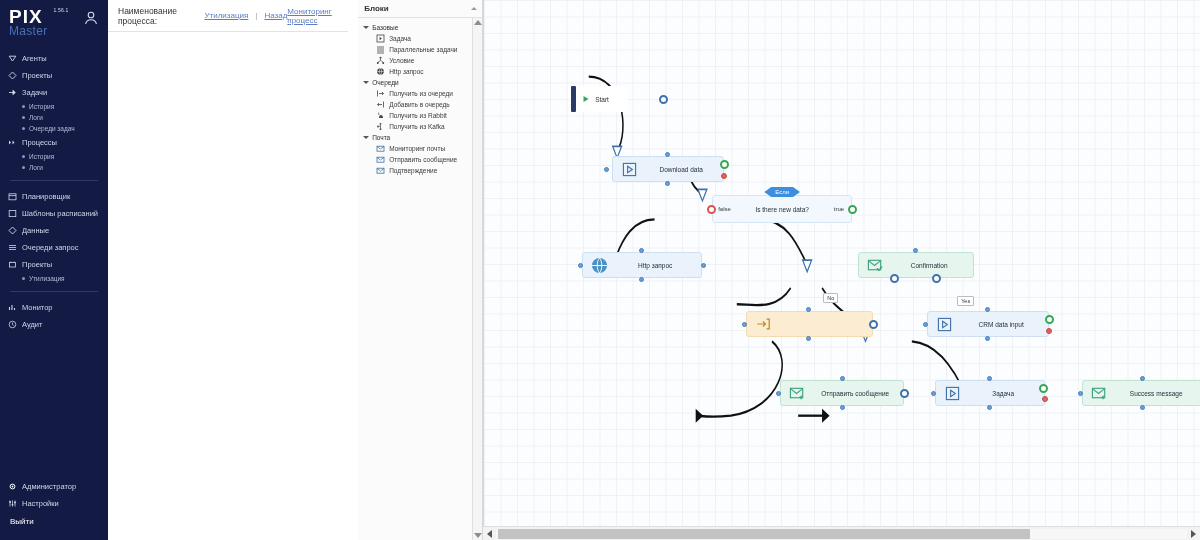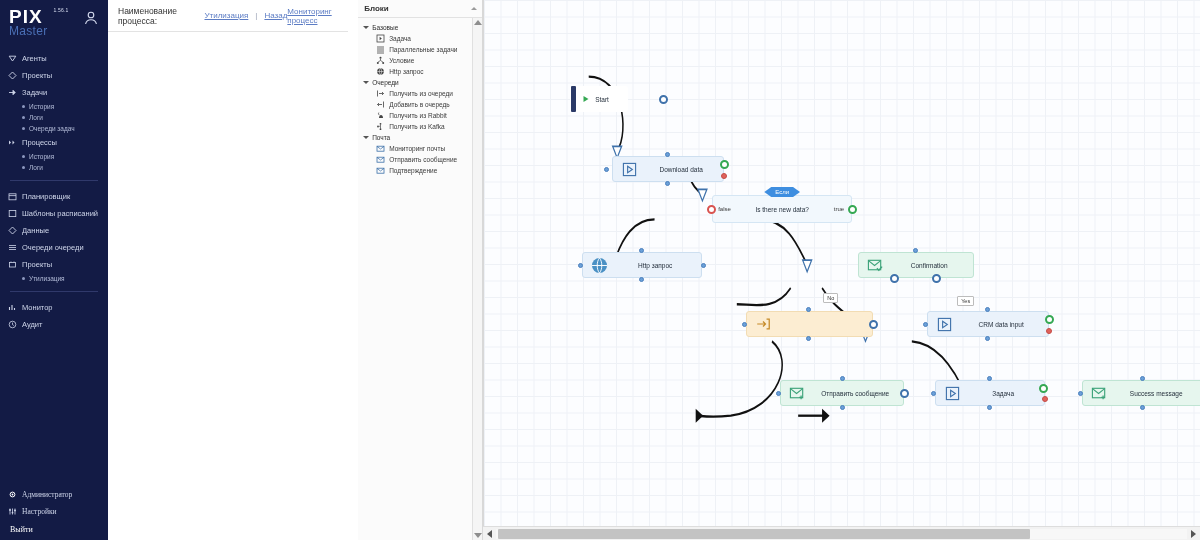--- a/index.html
+++ b/index.html
@@ -36,21 +36,21 @@
     white-space: nowrap;
   }
   .nav-item .ico { width: 9px; height: 9px; flex: 0 0 9px; display:flex; align-items:center; justify-content:center; }
   .nav-sub {
     display: flex; align-items: center; gap: 4px;
     padding: 2px 6px 2px 22px;
     font-size: 6.5px; color: #b3bcd8; cursor: pointer; white-space: nowrap;
   }
   .bullet { width: 3px; height: 3px; background: #8e99c0; border-radius: 50%; flex:0 0 3px;}
   .divider { height: 1px; background: #30396b; margin: 7px 10px; }
-  .nav-bottom { padding-bottom: 0; font-family: Liberation Serif, serif; }
+  .nav-bottom { padding-bottom: 8px; }
   .logout { font-size: 8px; color: #ffffff; padding: 5px 6px 6px 10px; cursor: pointer; }
 
   
   .main { flex: 1 1 auto; height: 540px; display: flex; flex-direction: row; background:#fff; }
 
   .topbar {
     height: 32px; flex: 0 0 32px;
     display: flex; align-items: center;
     padding: 0 12px 0 10px;
     border-bottom: 1px solid #e3e3e3;
@@ -268,21 +268,21 @@
             </svg>
         </span>
         <span>Данные</span>
       </div>
       <div class="nav-item">
         <span class="ico">
           <svg viewBox="0 0 9 9" width="9" height="9">
               <path d="M1 2.5h7M1 4.5h7M1 6.5h7" stroke="#cfd6ea" stroke-width="0.8"></path>
             </svg>
         </span>
-        <span>Очереди очереди</span>
+        <span>Очереди запрос</span>
       </div>
       <div class="nav-item">
         <span class="ico">
           <svg viewBox="0 0 9 9" width="9" height="9">
               <rect x="1.5" y="2.5" width="6" height="4.5" fill="none" stroke="#cfd6ea" stroke-width="0.8"></rect>
               <path d="M3 1.5v1M6 1.5v1" stroke="#cfd6ea" stroke-width="0.8"></path>
             </svg>
         </span>
         <span>Проекты</span>
       </div>

